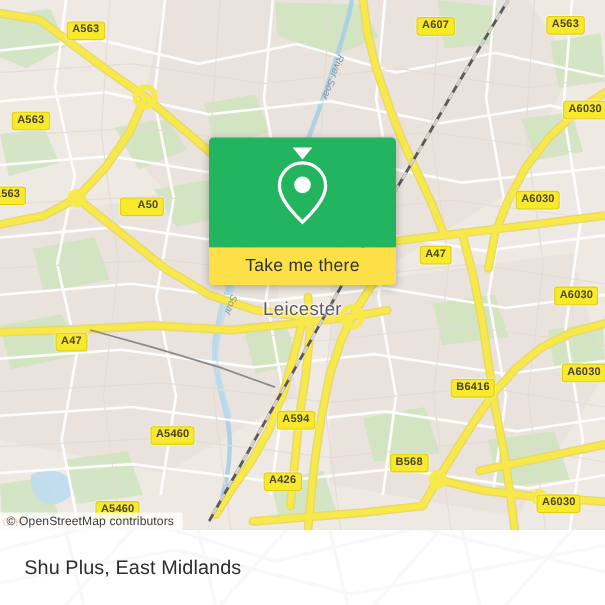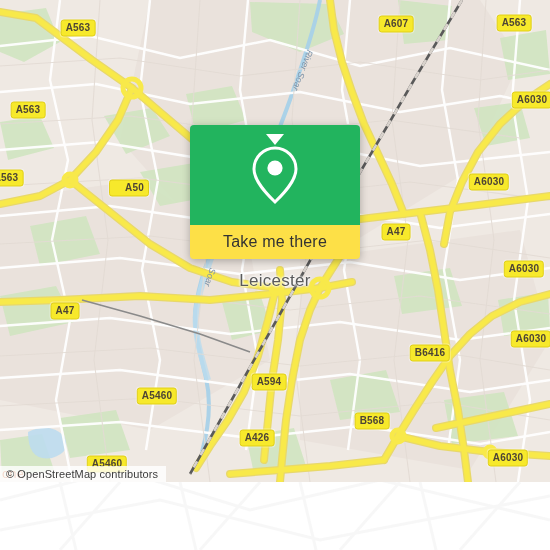--- a/index.html
+++ b/index.html
@@ -317,16 +317,17 @@
         <path d="M300 482 L316 550"></path>
         <path d="M420 482 L436 550"></path>
         <path d="M0 530 L160 500 L320 540 L550 496"></path>
         <path d="M120 482 L60 550"></path>
         <path d="M260 482 L200 550"></path>
         <path d="M400 482 L340 550"></path>
         <path d="M520 482 L460 550"></path>
       </g>
     </svg>
     <div class="footer-inner">
+      <div class="footer-title">Shu Plus, East Midlands</div>
     </div>
   </div>
 
 </div>
 
 </body></html>

